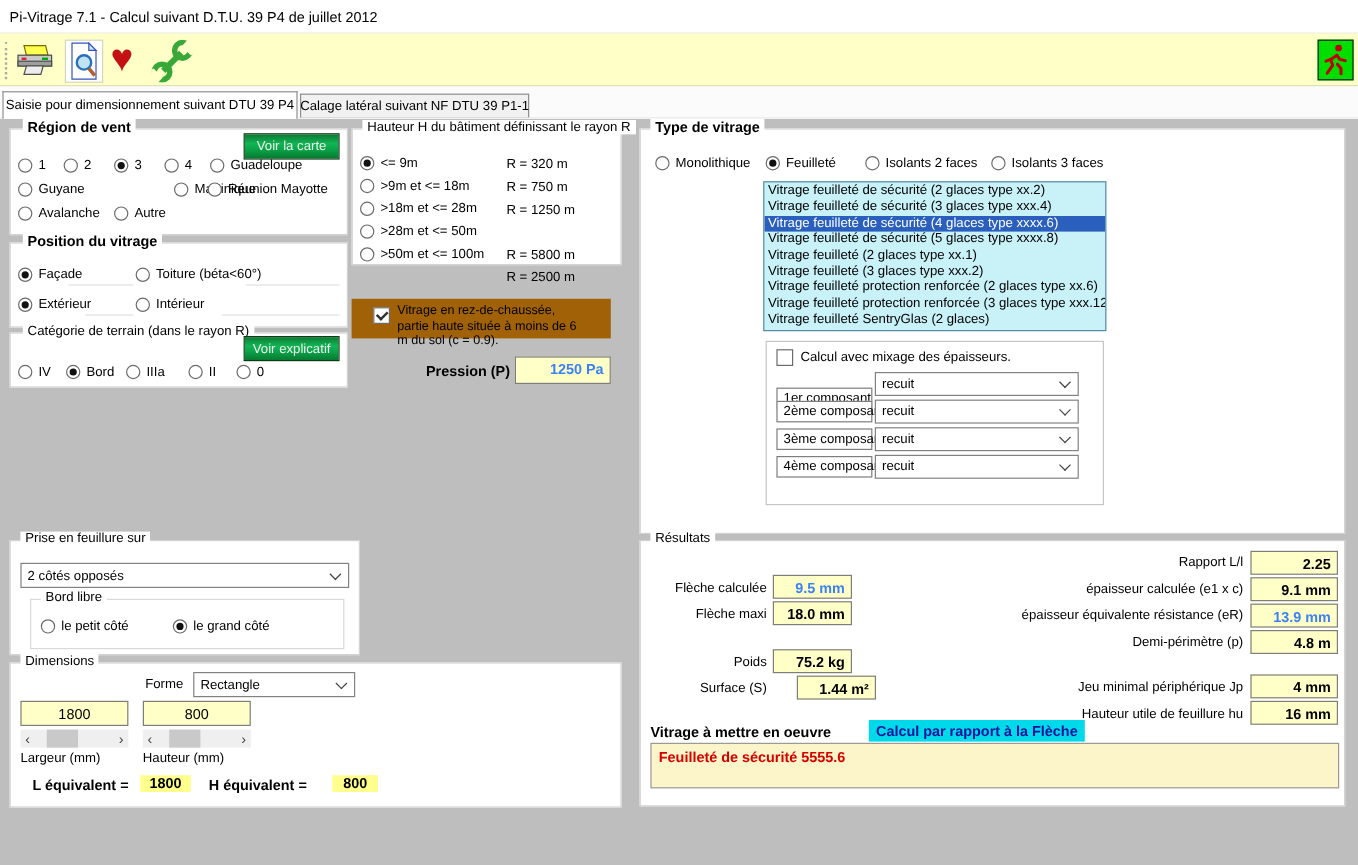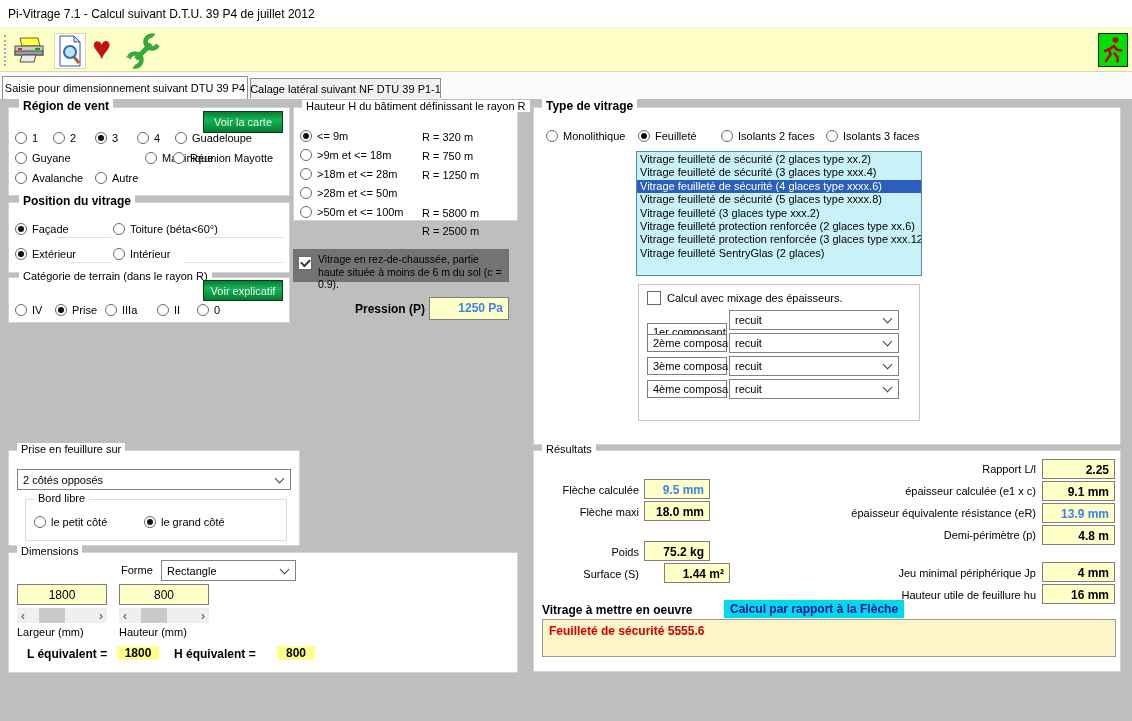--- a/index.html
+++ b/index.html
@@ -42,21 +42,21 @@
   .sel::after{content:"";position:absolute;right:7px;top:50%;margin-top:-5px;width:6px;height:6px;border-right:1.5px solid #444;border-bottom:1.5px solid #444;transform:rotate(45deg);}
   .lb{position:absolute;background:#C9F1F8;border:1px solid #568CA0;padding:1px 0;overflow:hidden;box-sizing:border-box;}
   .lb>div{font-size:11px;line-height:13.4px;padding:0 3px;white-space:nowrap;color:#000;cursor:pointer;}
   .lb>div.selected{background:#2A5FBD;color:#fff;}
   .clab{position:absolute;background:#fff;border:1px solid #7e7e7e;font-size:11px;padding:2px 5px;white-space:nowrap;box-sizing:border-box;}
   .sbar{position:absolute;background:#EFEFEF;}
   .sbar .ar{position:absolute;top:0;bottom:0;width:12px;display:flex;align-items:center;justify-content:center;font-size:12px;color:#444;cursor:pointer;}
   .sbar .arL{left:0;} .sbar .arR{right:0;}
   .sbar .th{position:absolute;left:22px;top:0;bottom:0;width:26px;background:#C9C9C9;cursor:pointer;}
   .sep{position:absolute;height:1px;background:#e0e0e0;}
-  .note{position:absolute;background:#737373;display:flex;gap:6px;padding:4px 5px;box-sizing:border-box;}
+  .note{position:absolute;background:#a16207;display:flex;gap:6px;padding:4px 18px;box-sizing:border-box;}
   .note .txt{font-size:10.5px;line-height:12.5px;color:#000;}
   .badge{position:absolute;background:#00D9EA;color:#00129A;font-weight:bold;font-size:12px;padding:2px 6px;white-space:nowrap;}
   .resbox{position:absolute;background:#FCF5C9;border:1px solid #9a9a9a;color:#D60000;font-weight:bold;font-size:12px;padding:4px 6px;box-sizing:border-box;}
   .hl{position:absolute;background:#FFFF8C;font-weight:bold;font-size:12px;text-align:center;color:#000;}
 </style>
 </head>
 <body>
 
 <div id="app">
 
@@ -192,21 +192,21 @@
     <div class="gt" style="left:10px;">Catégorie de terrain (dans le rayon R)</div>
     <div class="gbtn" style="left:194px;top:2px;width:80px;height:21px;">
         <span>Voir explicatif</span>
       </div>
     <div class="rad" style="left:6px;top:26px;">
         <span class="c"></span>
         <span>IV</span>
       </div>
     <div class="rad checked" style="left:46px;top:26px;">
         <span class="c"></span>
-        <span>Prise</span>
+        <span>Bord</span>
       </div>
     <div class="rad" style="left:96px;top:26px;">
         <span class="c"></span>
         <span>IIIa</span>
       </div>
     <div class="rad" style="left:148px;top:26px;">
         <span class="c"></span>
         <span>II</span>
       </div>
     <div class="rad" style="left:188px;top:26px;">
@@ -269,20 +269,21 @@
     <div class="rad" style="left:292px;top:22px;">
         <span class="c"></span>
         <span>Isolants 3 faces</span>
       </div>
 
     <div class="lb" style="left:102px;top:43px;width:286px;height:125px;">
       <div>Vitrage feuilleté de sécurité (2 glaces type xx.2)</div>
       <div>Vitrage feuilleté de sécurité (3 glaces type xxx.4)</div>
       <div class="selected">Vitrage feuilleté de sécurité (4 glaces type xxxx.6)</div>
       <div>Vitrage feuilleté de sécurité (5 glaces type xxxx.8)</div>
+      <div>Vitrage feuilleté (2 glaces type xx.1)</div>
       <div>Vitrage feuilleté (3 glaces type xxx.2)</div>
       <div>Vitrage feuilleté protection renforcée (2 glaces type xx.6)</div>
       <div>Vitrage feuilleté protection renforcée (3 glaces type xxx.12)</div>
       <div>Vitrage feuilleté SentryGlas (2 glaces)</div>
     </div>
 
     <div class="panel" style="left:104px;top:176px;width:282px;height:137px;border-color:#c6c6c6;">
       <div class="cbrow" style="left:8px;top:6px;align-items:center;">
         <span class="cb"></span>
         <span class="lab" style="position:static;">Calcul avec mixage des épaisseurs.</span>

